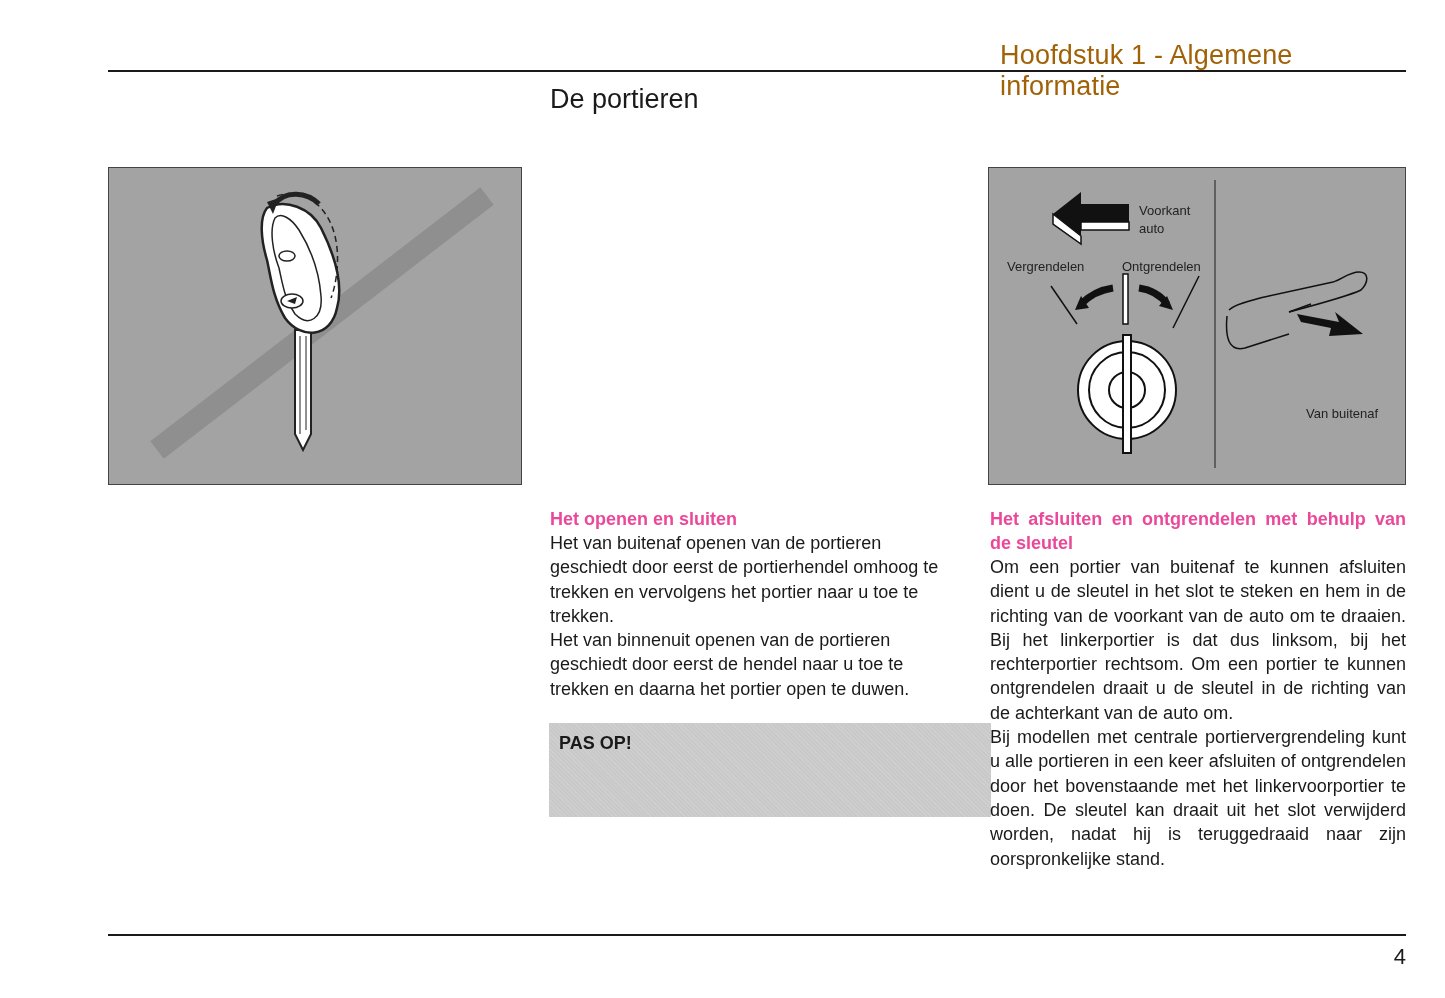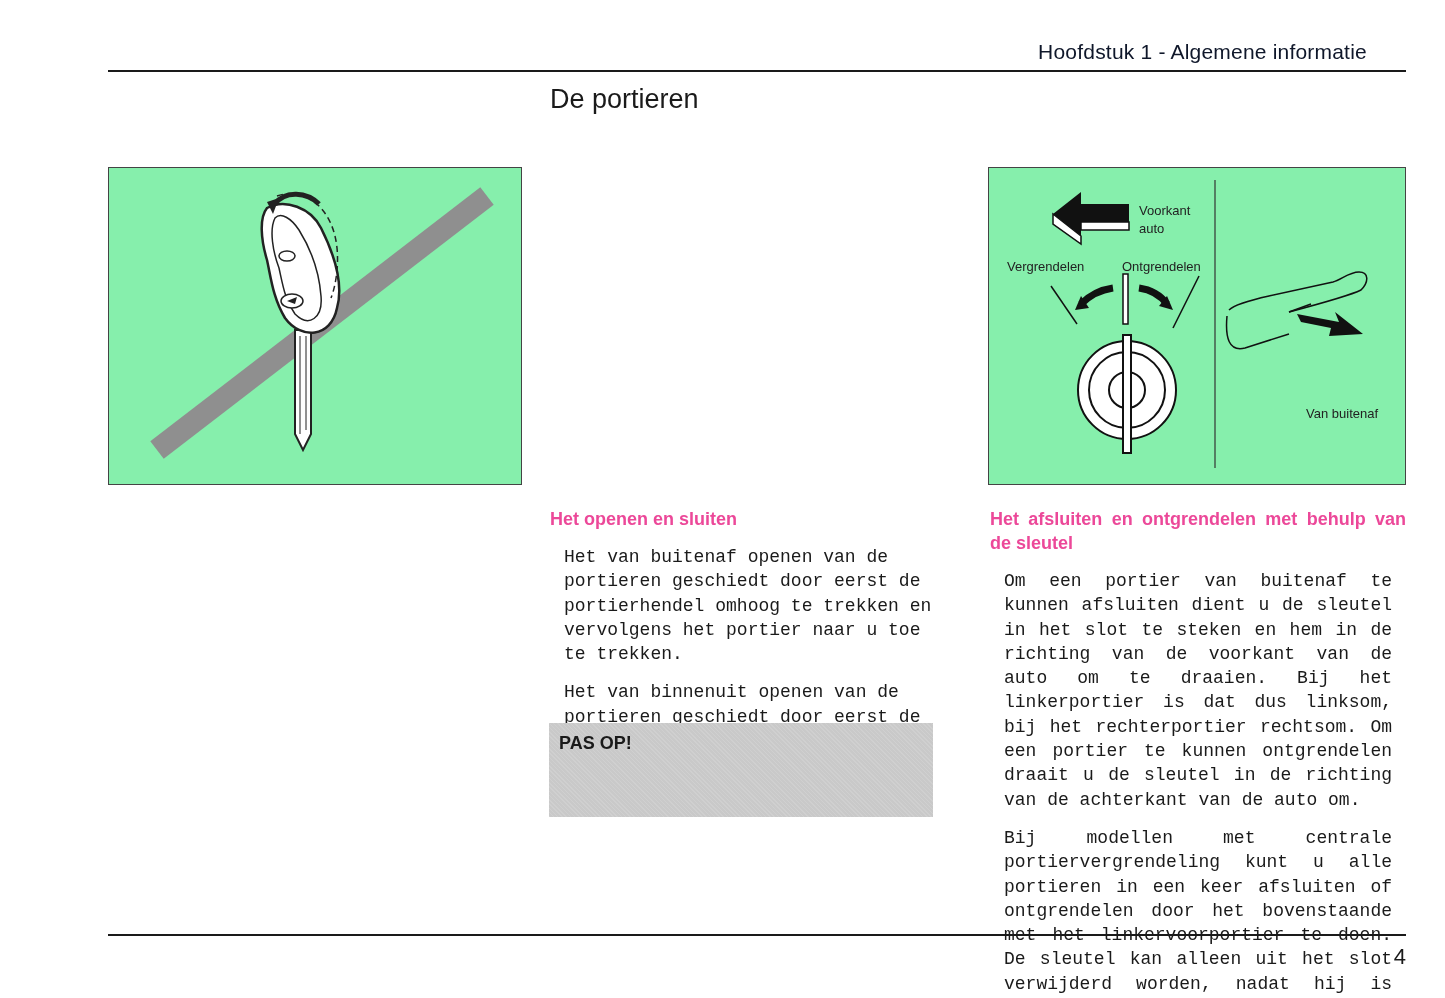--- a/index.html
+++ b/index.html
@@ -1,37 +1,37 @@
 <!DOCTYPE html>
 <html><head>
 <meta charset="utf-8">
 <style>
   html, body { margin: 0; padding: 0; background: #ffffff; }
   body { width: 1445px; height: 998px; position: relative; overflow: hidden; color: #1a1a1a; font-family: "Liberation Sans", sans-serif; }
   .abs { position: absolute; }
-  .chapter-header { left: 1000px; top: 40px; width: 405px; text-align: center; font-size: 21px; color: #0f172a; letter-spacing: 0.2px; }
+  .chapter-header { left: 1000px; top: 40px; width: 405px; text-align: left; font-size: 27px; color: #a16207; letter-spacing: 0.2px; }
   .rule-top { left: 108px; top: 70px; width: 1298px; height: 2px; background: #1a1a1a; }
   .page-title { left: 550px; top: 84px; font-size: 27px; font-weight: normal; color: #1a1a1a; }
-  .figure { border: 1px solid #444; background: #86efac; }
+  .figure { border: 1px solid #444; background: #a3a3a3; }
   .fig-left { left: 108px; top: 167px; width: 412px; height: 316px; }
   .fig-right { left: 988px; top: 167px; width: 416px; height: 316px; }
   .fig-right svg, .fig-left svg { position: absolute; left: 0; top: 0; }
   .fig-label { position: absolute; font-size: 13px; color: #222; line-height: 17px; }
   .section-heading { font-weight: bold; font-size: 18px; line-height: 24px; color: #ec4899; }
   .body-text { font-size: 18px; line-height: 24.3px; color: #1a1a1a; }
   .col-mid { left: 550px; top: 507px; width: 408px; }
   .col-right { left: 990px; top: 507px; width: 416px; text-align: justify; }
-  .warning { left: 549px; top: 723px; width: 384px; height: 94px; background: #c9c9c9;
+  .warning { left: 549px; top: 723px; width: 442px; height: 94px; background: #c9c9c9;
              background-image: repeating-linear-gradient(45deg, rgba(255,255,255,0.12) 0 1px, transparent 1px 3px);
              padding: 8px 10px 0 10px; box-sizing: border-box; }
   .warning .w-title { font-weight: bold; font-size: 18px; line-height: 24px; color: #1a1a1a; }
   .warning .w-text { font-weight: bold; font-size: 18px; line-height: 24px; color: #1a1a1a; }
   .rule-bottom { left: 108px; top: 934px; width: 1298px; height: 2px; background: #1a1a1a; }
   .page-number { left: 1350px; top: 944px; width: 56px; text-align: right; font-size: 22px; color: #1a1a1a; }
-  p { margin: 14px; font-family: Liberation Mono, monospace; }
+  p { margin: 0; }
 </style>
 </head>
 <body>
 
 <div class="abs chapter-header">Hoofdstuk 1 - Algemene informatie</div>
 <div class="abs rule-top"></div>
 <div class="abs page-title">De portieren</div>
 
 <div class="abs figure fig-left">
   <svg width="412" height="316" viewBox="0 0 412 316">
@@ -97,17 +97,17 @@
   <p class="body-text">Het van binnenuit openen van de portieren geschiedt door eerst de hendel naar u toe te trekken en daarna het portier open te duwen.</p>
 </div>
 
 <div class="abs warning">
   <div class="w-title">PAS OP!</div>
 </div>
 
 <div class="abs col-right">
   <div class="section-heading">Het afsluiten en ontgrendelen met behulp van de sleutel</div>
   <p class="body-text">Om een portier van buitenaf te kunnen afsluiten dient u de sleutel in het slot te steken en hem in de richting van de voorkant van de auto om te draaien. Bij het linkerportier is dat dus linksom, bij het rechterportier rechtsom. Om een portier te kunnen ontgrendelen draait u de sleutel in de richting van de achterkant van de auto om.</p>
-  <p class="body-text">Bij modellen met centrale portiervergrendeling kunt u alle portieren in een keer afsluiten of ontgrendelen door het bovenstaande met het linkervoorportier te doen. De sleutel kan alleen uit het slot verwijderd worden, nadat hij is teruggedraaid naar zijn oorspronkelijke stand.</p>
+  <p class="body-text">Bij modellen met centrale portiervergrendeling kunt u alle portieren in een keer afsluiten of ontgrendelen door het bovenstaande met het linkervoorportier te doen. De sleutel kan draait uit het slot verwijderd worden, nadat hij is teruggedraaid naar zijn oorspronkelijke stand.</p>
 </div>
 
 <div class="abs rule-bottom"></div>
 <div class="abs page-number">4</div>
 
 </body></html>

